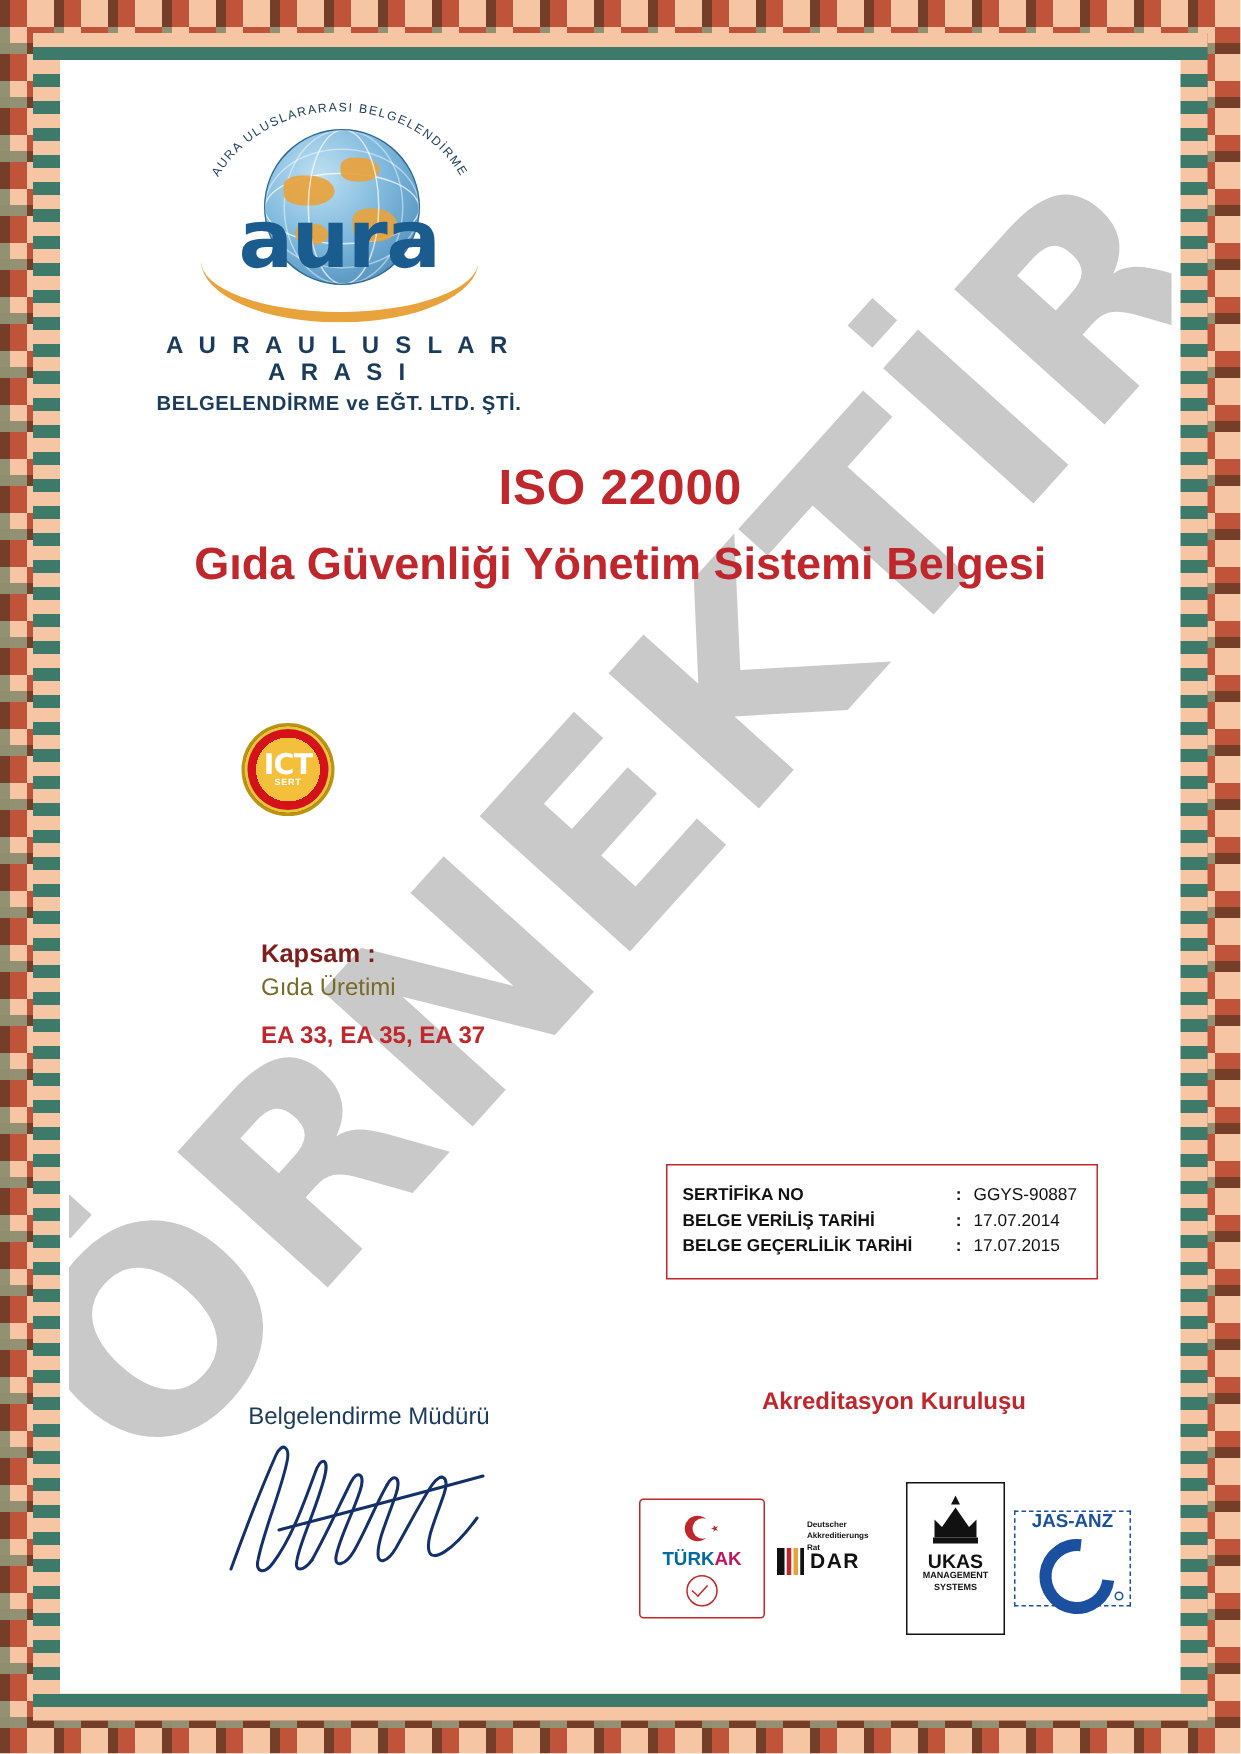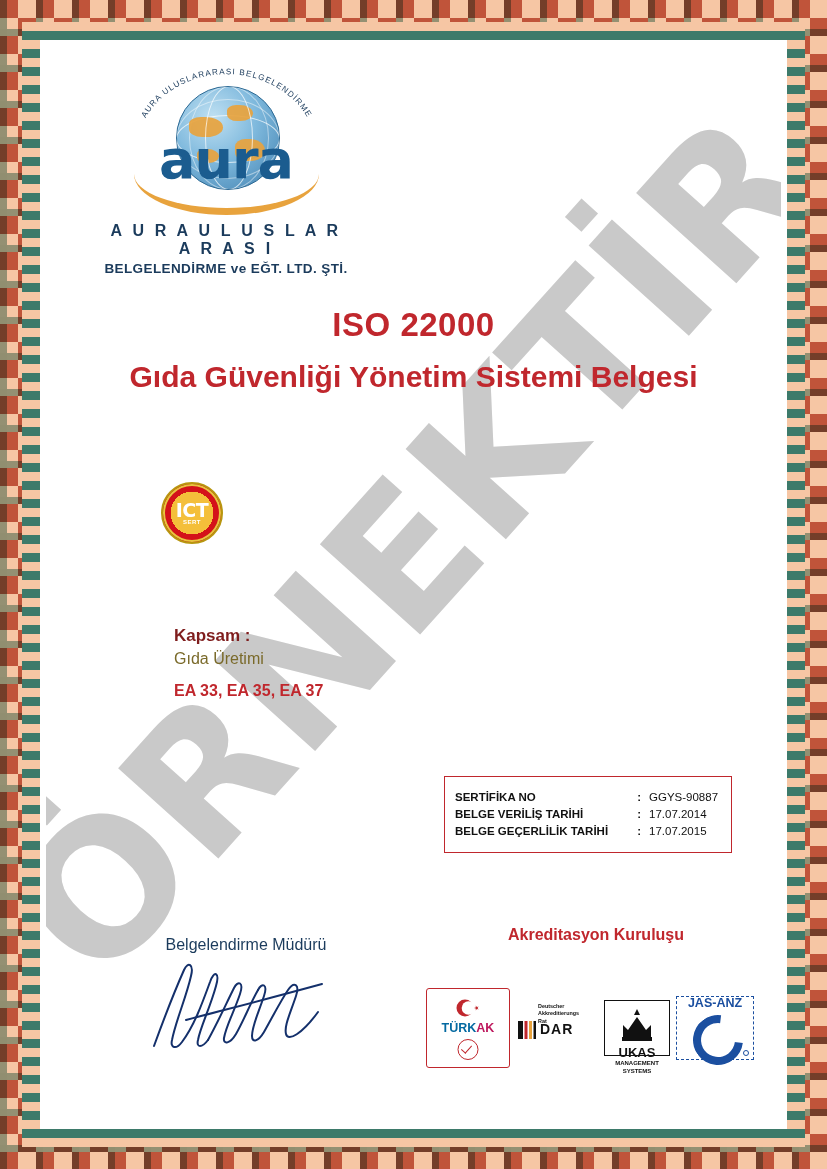--- a/index.html
+++ b/index.html
@@ -183,21 +183,21 @@
   .turkak-word .t1{color:#0369a1;text-align:center;}
   .turkak-word .t2{color:#be185d;}
   .turkak-check{position:absolute;left:50%;top:50px;transform:translateX(-50%);width:19px;height:19px;border:1.5px solid #c0272d;border-radius:50%;}
   .turkak-check:after{content:"";position:absolute;left:5px;top:3px;width:5px;height:9px;border:solid #c0272d;border-width:0 1.6px 1.6px 0;transform:rotate(42deg);}
 
   .lg-dar{width:82px;height:54px;position:relative;}
   .dar-txt{position:absolute;left:22px;top:2px;font-size:5.4px;font-weight:bold;color:#111;line-height:1.35;}
   .dar-bars{position:absolute;left:2px;top:20px;width:78px;height:18px;}
   .dar-word{position:absolute;left:24px;top:20px;font-size:14px;font-weight:bold;color:#111;letter-spacing:1px;}
 
-  .lg-ukas{width:66px;height:56px;border:1.2px solid #111;position:relative;}
+  .lg-ukas{width:66px;height:102px;border:1.2px solid #111;position:relative;}
   .ukas-crown{position:absolute;left:50%;top:6px;transform:translateX(-50%);}
   .ukas-word{position:absolute;left:0;top:44px;width:100%;text-align:center;font-size:13px;font-weight:bold;color:#111;}
   .ukas-sub{position:absolute;left:0;top:59px;width:100%;text-align:center;font-size:6px;font-weight:bold;color:#111;line-height:1.25;}
 
   .lg-jas{width:78px;height:64px;position:relative;border:1.4px dashed #1b4fa0;}
   .jas-word{position:absolute;left:0;top:-1px;width:100%;text-align:center;font-size:12.5px;font-weight:bold;color:#1b4fa0;}
   .jas-c{position:absolute;left:16px;top:18px;width:34px;height:34px;border:8px solid #1b4fa0;border-radius:50%;border-right-color:transparent;transform:rotate(-38deg);}
   .jas-dot{position:absolute;right:4px;bottom:3px;width:4px;height:4px;border:1px solid #1b4fa0;border-radius:50%;}
 </style>
 </head>

